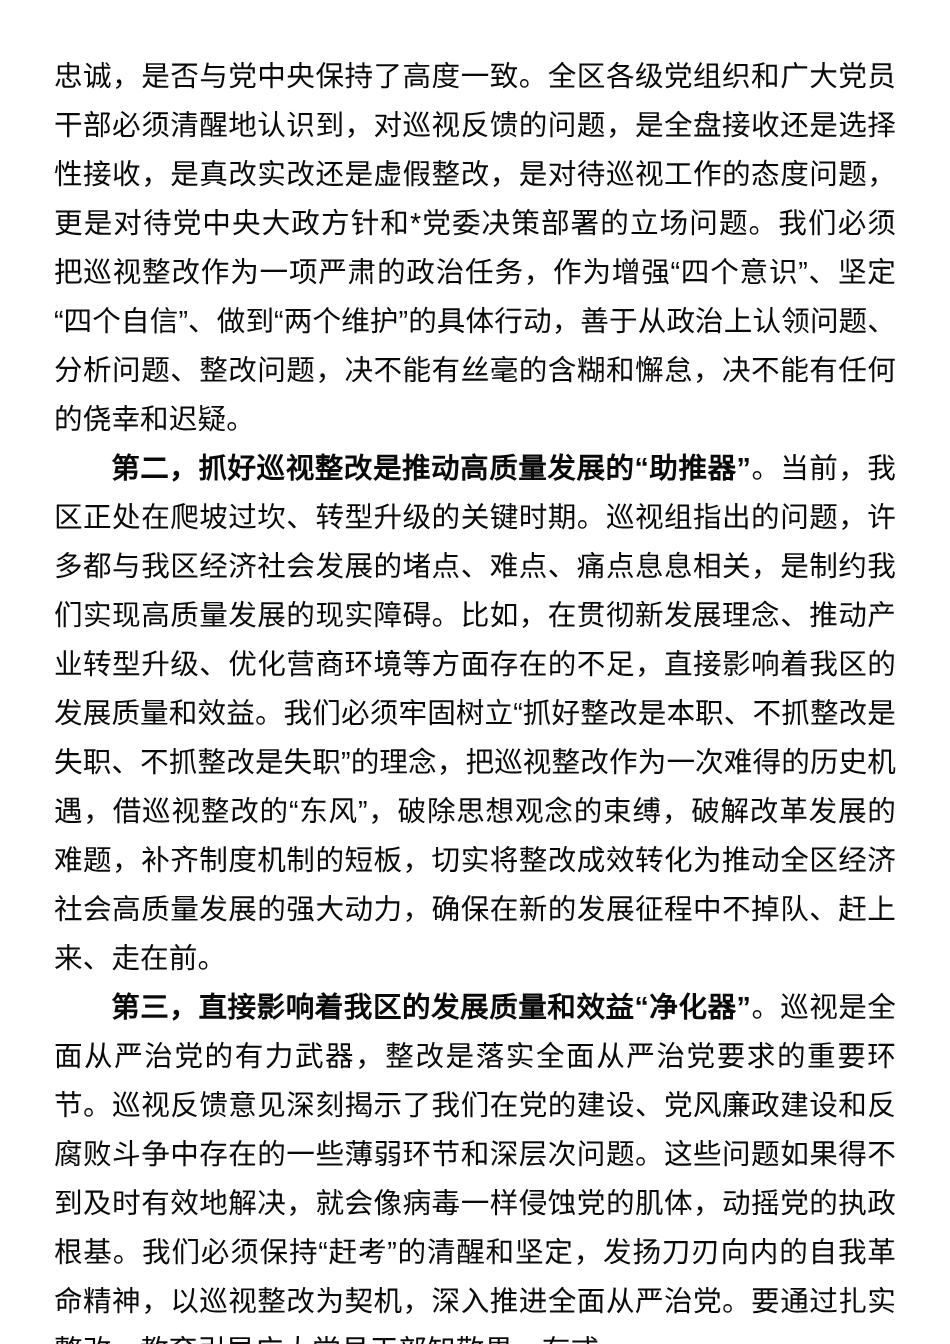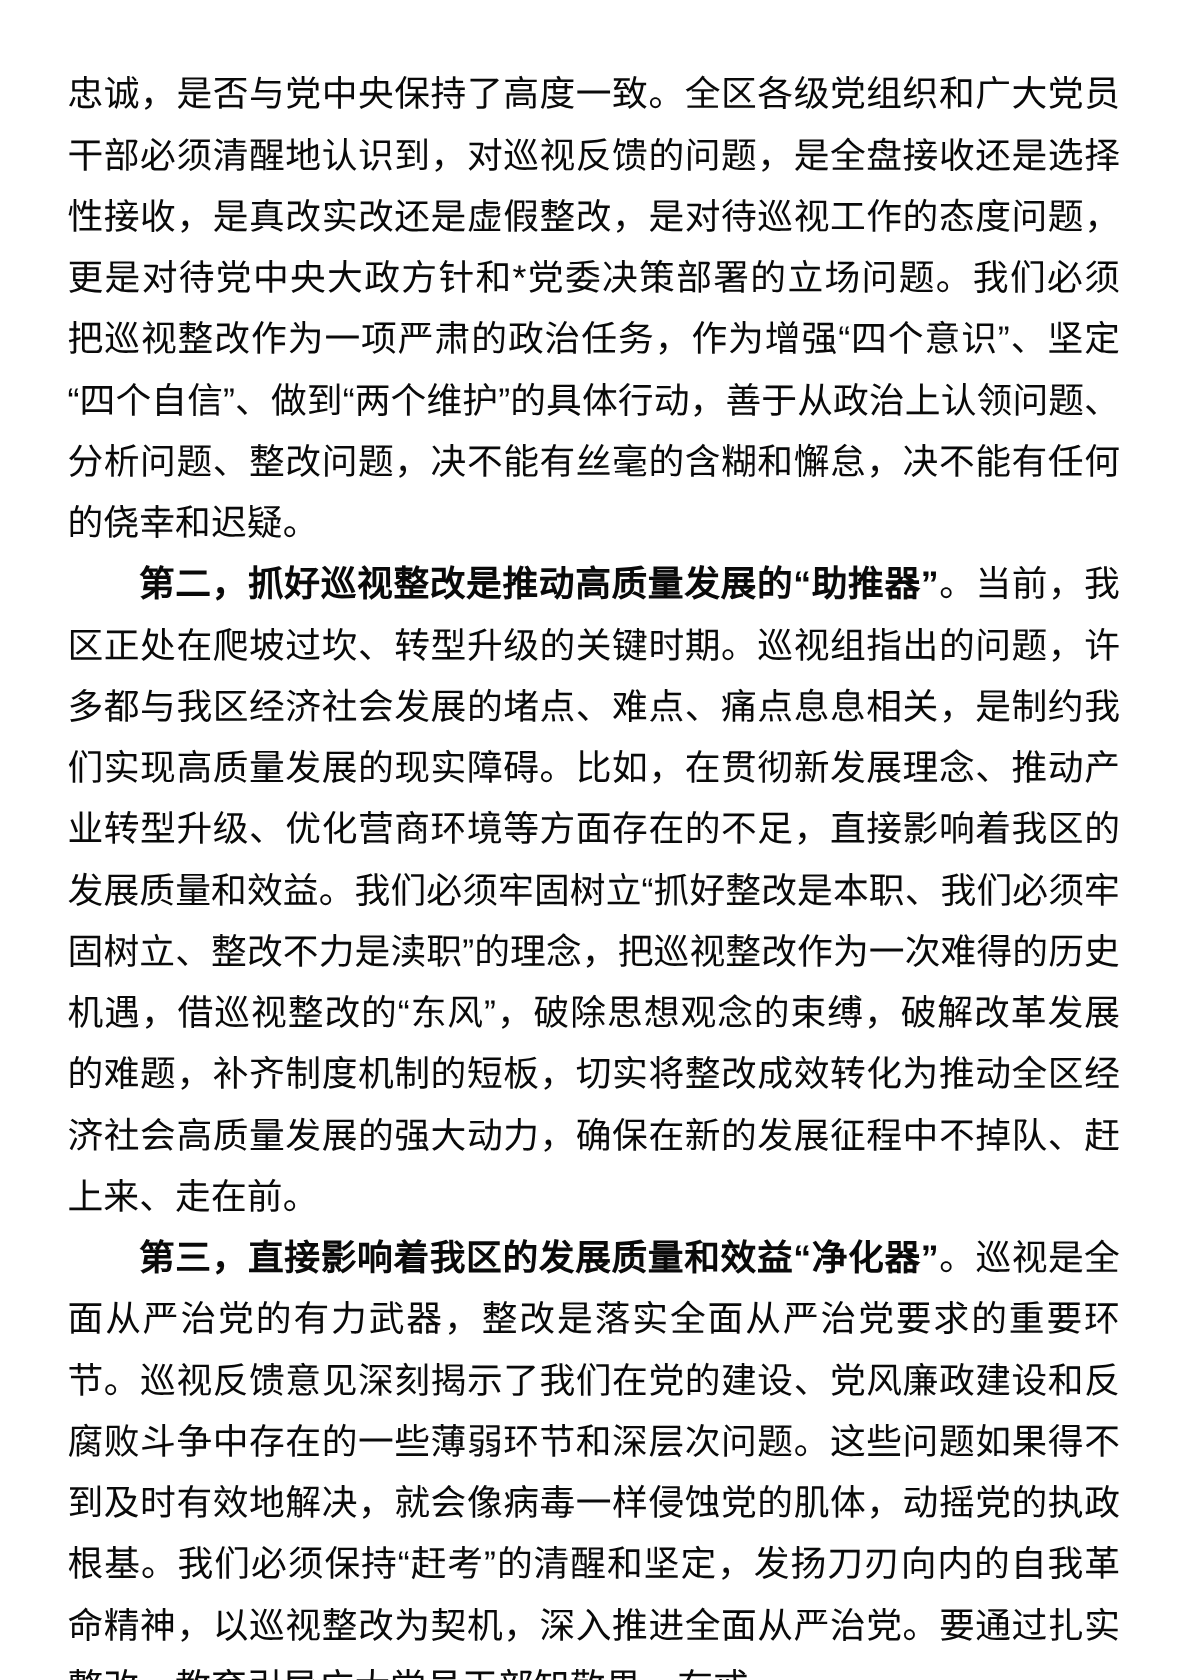--- a/index.html
+++ b/index.html
@@ -52,18 +52,18 @@
   }
 </style>
 </head>
 <body>
 
 <div class="page">
   <div class="text-column">
 
     <p class="para"><span class="run">忠诚，是否与党中央保持了高度一致。全区各级党组织和广大党员干部必须清醒地认识到，对巡视反馈的问题，是全盘接收还是选择性接收，是真改实改还是虚假整改，是对待巡视工作的态度问题，更是对待党中央大政方针和*党委决策部署的立场问题。我们必须把巡视整改作为一项严肃的政治任务，作为增强“四个意识”、坚定“四个自信”、做到“两个维护”的具体行动，善于从政治上认领问题、分析问题、整改问题，决不能有丝毫的含糊和懈怠，决不能有任何的侥幸和迟疑。</span></p>
 
-    <p class="para indent"><span class="lead">第二，抓好巡视整改是推动高质量发展的“助推器”</span><span class="run">。当前，我区正处在爬坡过坎、转型升级的关键时期。巡视组指出的问题，许多都与我区经济社会发展的堵点、难点、痛点息息相关，是制约我们实现高质量发展的现实障碍。比如，在贯彻新发展理念、推动产业转型升级、优化营商环境等方面存在的不足，直接影响着我区的发展质量和效益。我们必须牢固树立“抓好整改是本职、我们必须牢固树立、整改不力是渎职”的理念，把巡视整改作为一次难得的历史机遇，借巡视整改的“东风”，破除思想观念的束缚，破解改革发展的难题，补齐制度机制的短板，切实将整改成效转化为推动全区经济社会高质量发展的强大动力，确保在新的发展征程中不掉队、赶上来、走在前。</span></p>
+    <p class="para indent"><span class="lead">第二，抓好巡视整改是推动高质量发展的“助推器”</span><span class="run">。当前，我区正处在爬坡过坎、转型升级的关键时期。巡视组指出的问题，许多都与我区经济社会发展的堵点、难点、痛点息息相关，是制约我们实现高质量发展的现实障碍。比如，在贯彻新发展理念、推动产业转型升级、优化营商环境等方面存在的不足，直接影响着我区的发展质量和效益。我们必须牢固树立“抓好整改是本职、不抓整改是失职、不抓整改是失职”的理念，把巡视整改作为一次难得的历史机遇，借巡视整改的“东风”，破除思想观念的束缚，破解改革发展的难题，补齐制度机制的短板，切实将整改成效转化为推动全区经济社会高质量发展的强大动力，确保在新的发展征程中不掉队、赶上来、走在前。</span></p>
 
     <p class="para indent"><span class="lead">第三，直接影响着我区的发展质量和效益“净化器”</span><span class="run">。巡视是全面从严治党的有力武器，整改是落实全面从严治党要求的重要环节。巡视反馈意见深刻揭示了我们在党的建设、党风廉政建设和反腐败斗争中存在的一些薄弱环节和深层次问题。这些问题如果得不到及时有效地解决，就会像病毒一样侵蚀党的肌体，动摇党的执政根基。我们必须保持“赶考”的清醒和坚定，发扬刀刃向内的自我革命精神，以巡视整改为契机，深入推进全面从严治党。要通过扎实整改，教育引导广大党员干部知敬畏、存戒</span></p>
 
   </div>
 </div>
 
 </body></html>

